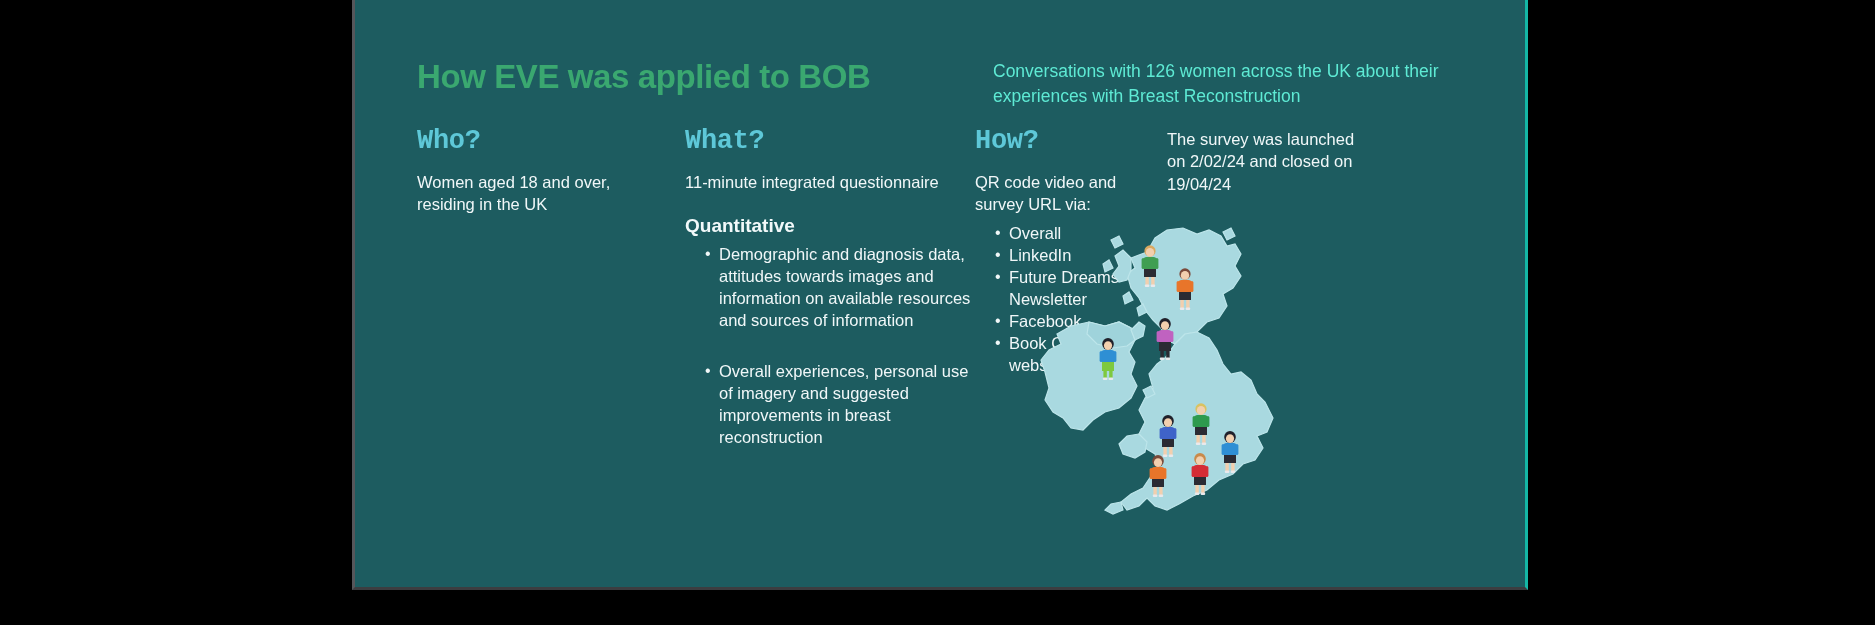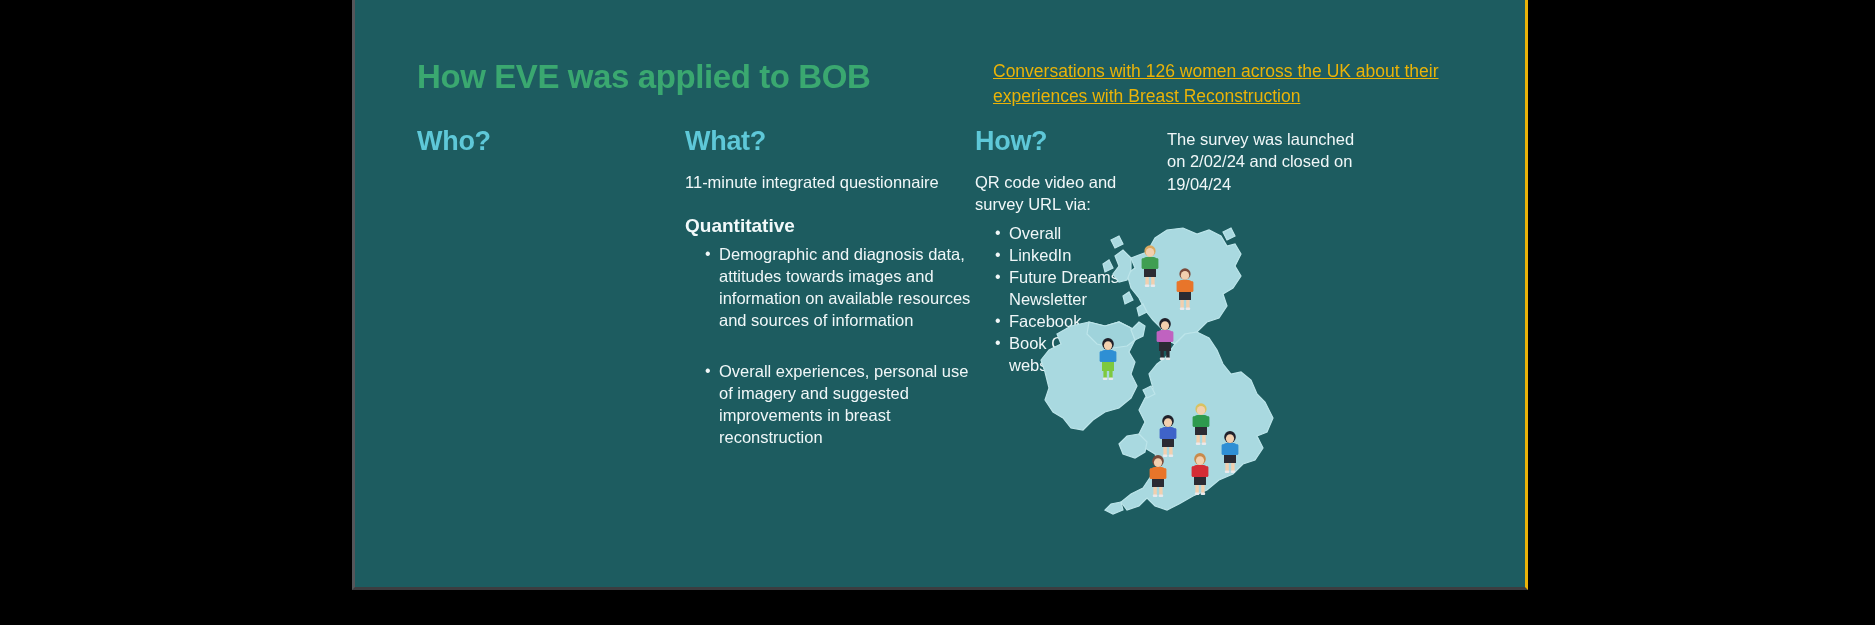--- a/index.html
+++ b/index.html
@@ -23,21 +23,21 @@
 
   
   #slide {
     position: absolute;
     left: 352px;
     top: 0px;
     width: 1176px;
     height: 590px;
     background: #1d5c60;
     border-left: 3px solid #55565a;
-    border-right: 3px solid #eab308;
+    border-right: 3px solid #14b8a6;
     border-bottom: 3px solid #3c3d40;
     box-sizing: border-box;
     overflow: hidden;
   }
 
   
   .title-main {
     position: absolute;
     left: 62px;
     top: 58px;
@@ -47,37 +47,37 @@
     letter-spacing: -0.4px;
     white-space: nowrap;
   }
   .title-sub {
     position: absolute;
     left: 638px;
     top: 59px;
     width: 500px;
     font-size: 17.5px;
     font-weight: 500;
-    color: #eab308;
+    color: #5eead4;
     line-height: 1.42;
-    text-decoration: underline;
   }
 
   
   .col {
     position: absolute;
     color: #eef6f7;
   }
   .col-head {
     font-size: 27px;
     font-weight: bold;
     color: #5ec8d8;
     letter-spacing: -0.3px;
     margin: 0 0 16px 0;
     line-height: 1;
+    font-family: Liberation Mono, monospace;
   }
   .lead {
     font-size: 16.5px;
     line-height: 1.36;
     color: #f0f7f8;
     margin: 0;
   }
   .sublabel {
     font-size: 19px;
     font-weight: bold;
@@ -133,20 +133,21 @@
 
 <div id="stage">
 
   <div id="slide">
 
     <div class="title-main">How EVE was applied to BOB</div>
     <div class="title-sub">Conversations with 126 women across the UK about their experiences with Breast Reconstruction</div>
 
     <div class="col" id="col-who">
       <div class="col-head">Who?</div>
+      <p class="lead">Women aged 18 and over, residing in the UK</p>
       <div class="gap-lg"></div>
     </div>
 
     <div class="col" id="col-what">
       <div class="col-head">What?</div>
       <p class="lead">11-minute integrated questionnaire</p>
       <div class="gap-lg"></div>
       <p class="sublabel">Quantitative</p>
       <div class="gap-sm"></div>
       <ul class="bul">

